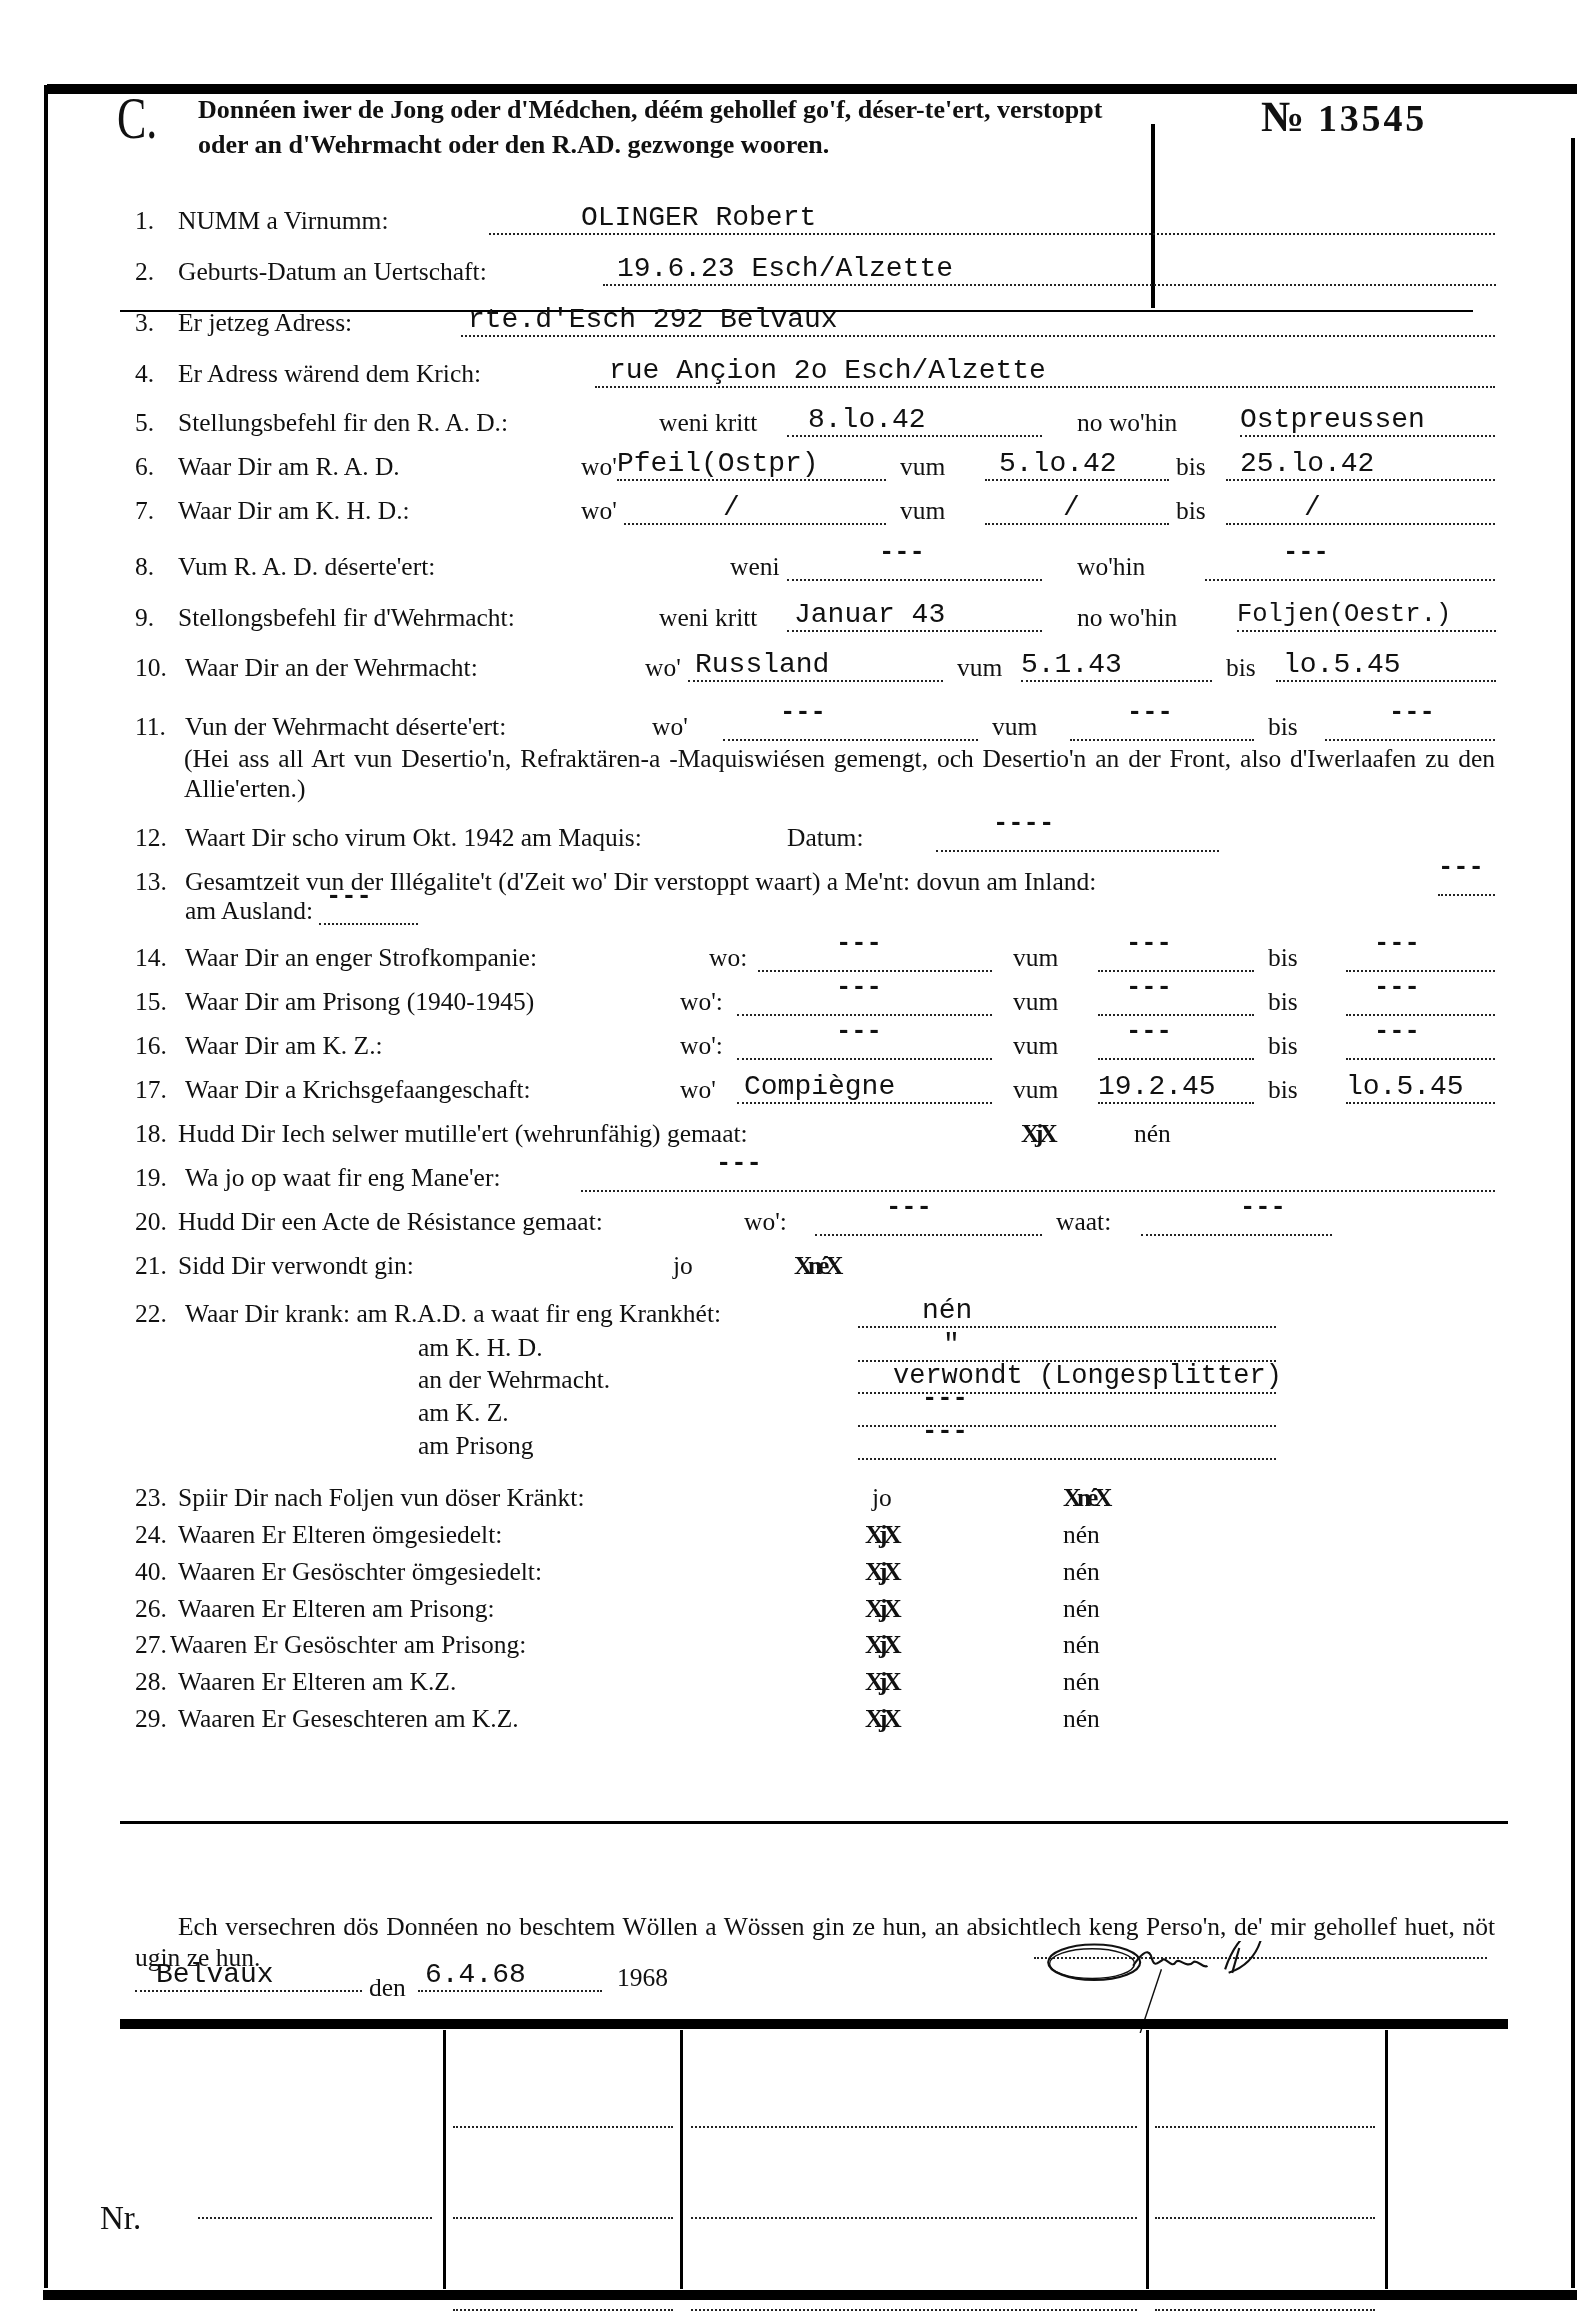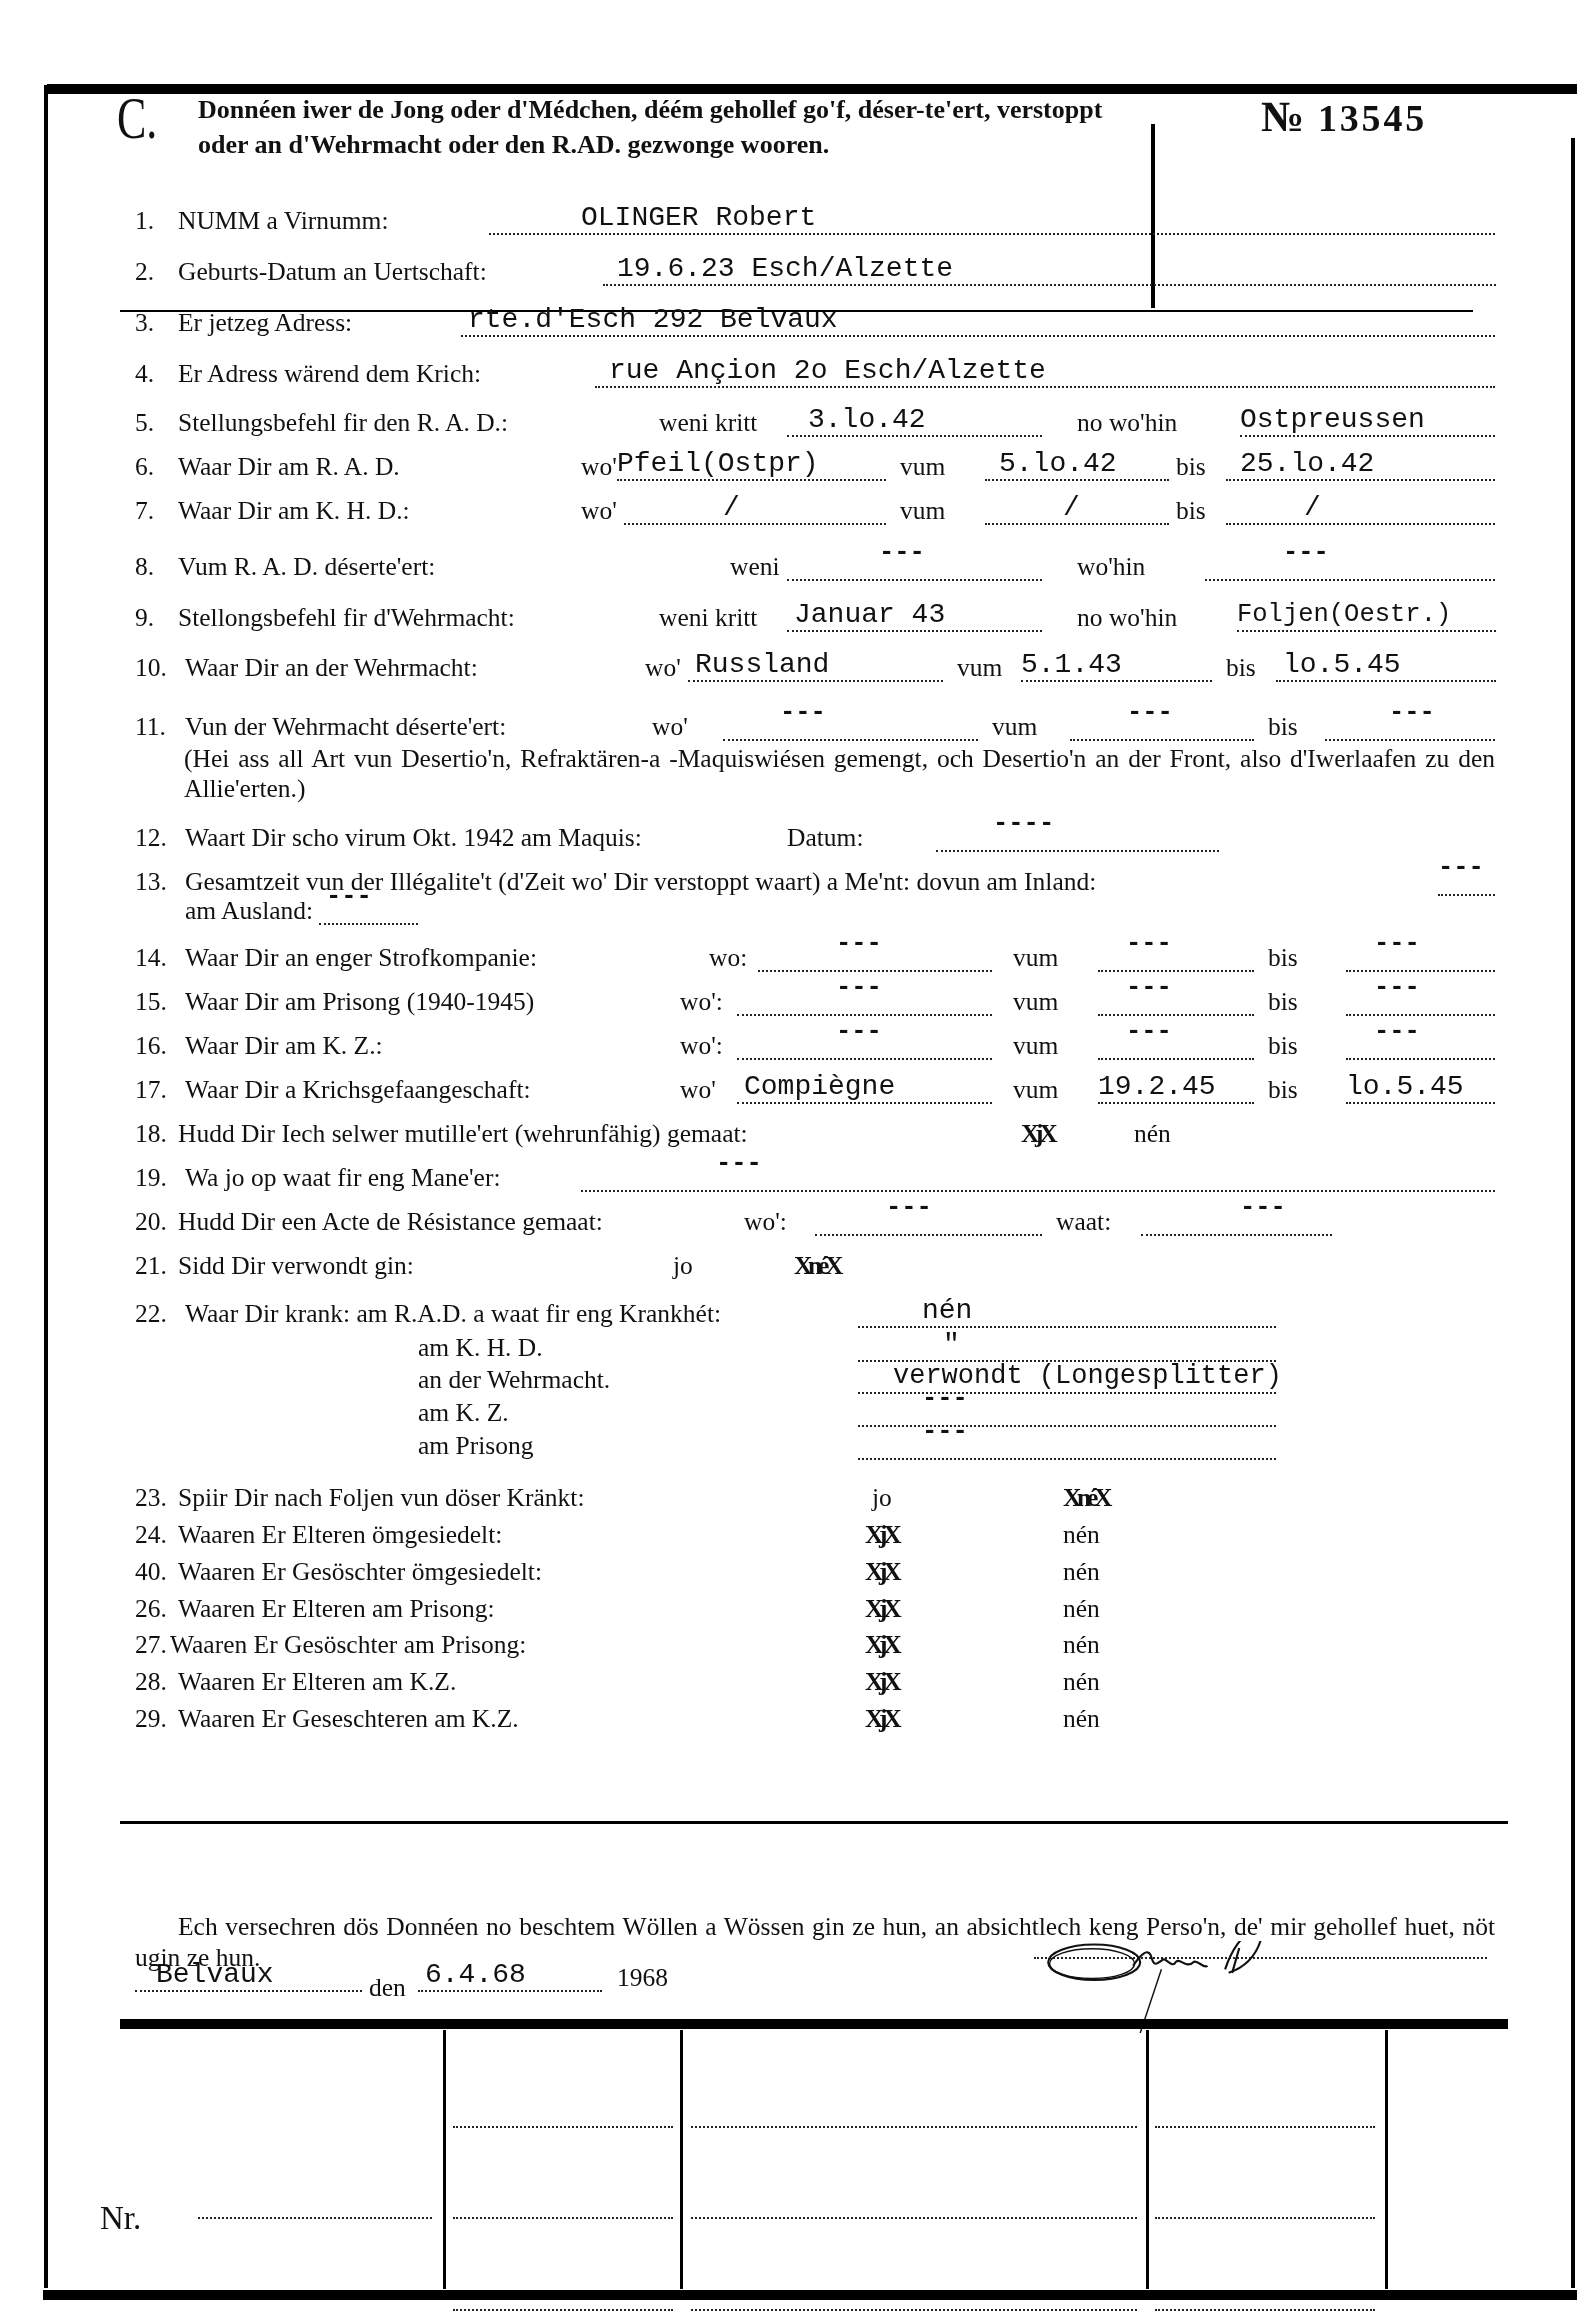--- a/index.html
+++ b/index.html
@@ -80,21 +80,21 @@
   <div class="fill" style="left:460px;width:900px">
     <span class="val" style="left:14px">rue Ançion 2o  Esch/Alzette</span>
   </div>
 </div>
 
 <div class="row serif" style="top:407px">
   <span class="lbl" style="left:0">5.</span>
   <span class="lbl" style="left:43px">Stellungsbefehl fir den R. A. D.:</span>
   <span class="lbl" style="left:524px">weni kritt</span>
   <div class="fill" style="left:652px;width:255px">
-      <span class="val" style="left:21px">3.lo.42</span>
+      <span class="val" style="left:21px">8.lo.42</span>
     </div>
   <span class="lbl" style="left:942px">no wo'hin</span>
   <div class="fill" style="left:1105px;width:255px">
       <span class="val" style="left:0">Ostpreussen</span>
     </div>
 </div>
 
 <div class="row serif" style="top:451px">
   <span class="lbl" style="left:0">6.</span>
   <span class="lbl" style="left:43px">Waar Dir am R. A. D.</span>

